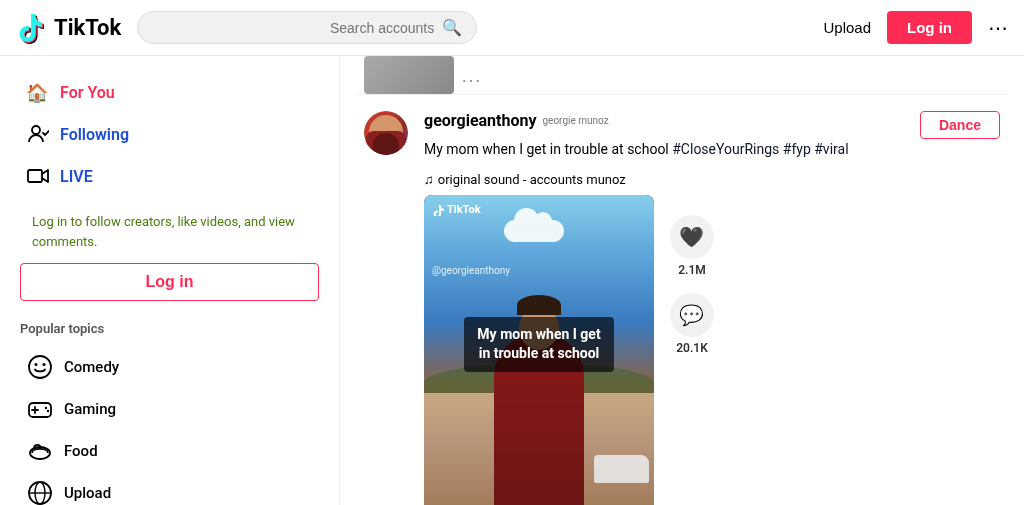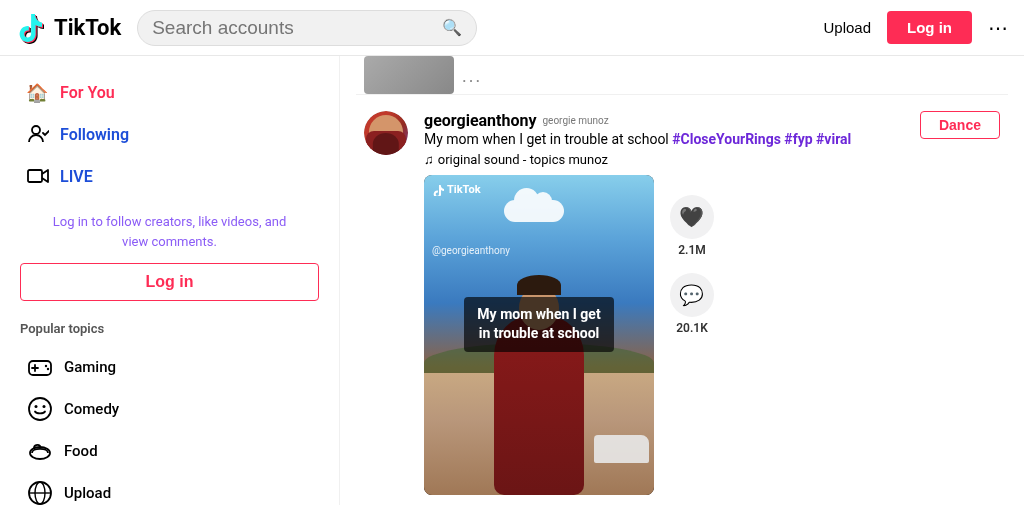--- a/index.html
+++ b/index.html
@@ -34,23 +34,24 @@
       border: 1px solid #ddd;
       border-radius: 92px;
       padding: 6px 14px;
       gap: 8px;
       background: #f1f1f1;
     }
     .search-bar input {
       border: none;
       background: transparent;
       outline: none;
-      font-size: 19px;
+      font-size: 14px;
       color: #b91c1c;
       width: 100%;
+      text-align: right;
     }
     .header-right {
       margin-left: auto;
       display: flex;
       align-items: center;
       gap: 16px;
       justify-content: flex-end;
     }
     .upload-btn {
       font-size: 15px;
@@ -107,24 +108,23 @@
     .nav-icon {
       width: 24px;
       height: 24px;
       display: flex;
       align-items: center;
       justify-content: center;
       font-size: 18px;
     }
     .sidebar-login-text {
       font-size: 13px;
-      color: #8b5cf6;
-      margin: 16px 24px 12px;
+      color: #4d7c0f;
+      margin: 16px 12px 12px;
       line-height: 1.5;
-      text-align: center;
     }
     .sidebar-login-btn {
       display: block;
       width: 100%;
       border: 1.5px solid #fe2c55;
       background: #fff;
       color: #fe2c55;
       border-radius: 4px;
       padding: 9px 0;
       font-size: 16px;
@@ -239,21 +239,21 @@
     }
     .post-header {
       display: flex;
       align-items: flex-start;
       justify-content: space-between;
       margin-bottom: 4px;
     }
     .post-user-info {
       display: flex;
       flex-direction: column;
-      gap: 1px;
+      gap: 11px;
     }
     .post-username-line {
       display: flex;
       align-items: center;
       gap: 6px;
       flex-wrap: wrap;
     }
     .post-username {
       font-size: 16px;
       font-weight: 700;
@@ -262,22 +262,22 @@
     .post-display-name {
       font-size: 10px;
       color: #777;
     }
     .post-caption {
       font-size: 14px;
       color: #000;
       margin-bottom: 4px;
     }
     .post-caption .hashtag {
-      font-weight: 700;
-      color: #6d28d9;
+      font-weight: 400;
+      color: #0f172a;
       text-align: center;
     }
     .post-sound {
       font-size: 13px;
       color: #000;
       display: flex;
       align-items: center;
       gap: 4px;
     }
     .follow-btn {
@@ -468,38 +468,38 @@
     </nav>
 
     <p class="sidebar-login-text">Log in to follow creators, like videos, and view comments.</p>
     <button class="sidebar-login-btn">Log in</button>
 
     <div class="popular-topics-title">Popular topics</div>
 
     <div class="topic-item">
       <span class="topic-icon">
         <svg width="26" height="26" viewBox="0 0 26 26" fill="none">
+          <circle cx="13" cy="13" r="11" stroke="#000" stroke-width="1.8" fill="none"></circle>
+          <circle cx="9" cy="10.5" r="1.5" fill="#000"></circle>
+          <circle cx="17" cy="10.5" r="1.5" fill="#000"></circle>
+          <path d="M8 15.5c1.2 2.5 8.8 2.5 10 0" stroke="#000" stroke-width="1.8" fill="none" stroke-linecap="round"></path>
+        </svg>
+      </span>
+      <span>Comedy</span>
+    </div>
+    <div class="topic-item">
+      <span class="topic-icon">
+        <svg width="26" height="26" viewBox="0 0 26 26" fill="none">
           <rect x="2" y="7" width="22" height="14" rx="4" stroke="#000" stroke-width="1.8" fill="none"></rect>
           <path d="M8 11v6M5 14h6" stroke="#000" stroke-width="1.8" stroke-linecap="round"></path>
           <circle cx="19" cy="12" r="1.2" fill="#000"></circle>
           <circle cx="21" cy="15" r="1.2" fill="#000"></circle>
         </svg>
       </span>
       <span>Gaming</span>
-    </div>
-    <div class="topic-item">
-      <span class="topic-icon">
-        <svg width="26" height="26" viewBox="0 0 26 26" fill="none">
-          <circle cx="13" cy="13" r="11" stroke="#000" stroke-width="1.8" fill="none"></circle>
-          <circle cx="9" cy="10.5" r="1.5" fill="#000"></circle>
-          <circle cx="17" cy="10.5" r="1.5" fill="#000"></circle>
-          <path d="M8 15.5c1.2 2.5 8.8 2.5 10 0" stroke="#000" stroke-width="1.8" fill="none" stroke-linecap="round"></path>
-        </svg>
-      </span>
-      <span>Comedy</span>
     </div>
     <div class="topic-item">
       <span class="topic-icon">
         <svg width="26" height="26" viewBox="0 0 26 26" fill="none">
           <ellipse cx="13" cy="15" rx="10" ry="6" stroke="#000" stroke-width="1.8" fill="none"></ellipse>
           <path d="M5 15c0-5.5 16-5.5 16 0" stroke="#000" stroke-width="1.8" fill="none"></path>
           <path d="M7 10c0-3 4-4 6-2" stroke="#000" stroke-width="1.8" fill="none" stroke-linecap="round"></path>
         </svg>
       </span>
       <span>Food</span>
@@ -541,21 +541,21 @@
           <div class="post-user-info">
             <div class="post-username-line">
               <span class="post-username">georgieanthony</span>
               <span class="post-display-name">georgie munoz</span>
             </div>
             <div class="post-caption">
               <span>My mom when I get in trouble at school </span><span class="hashtag">#CloseYourRings</span> <span class="hashtag">#fyp</span> <span class="hashtag">#viral</span>
             </div>
             <div class="post-sound">
               <span>♫</span>
-              <span>original sound - topics munoz</span>
+              <span>original sound - accounts munoz</span>
             </div>
           </div>
           <button class="follow-btn">Dance</button>
         </div>
 
         <div class="video-area">
           <div class="video-player">
             <div class="video-bg">
 
               <div class="cloud cloud1"></div>

